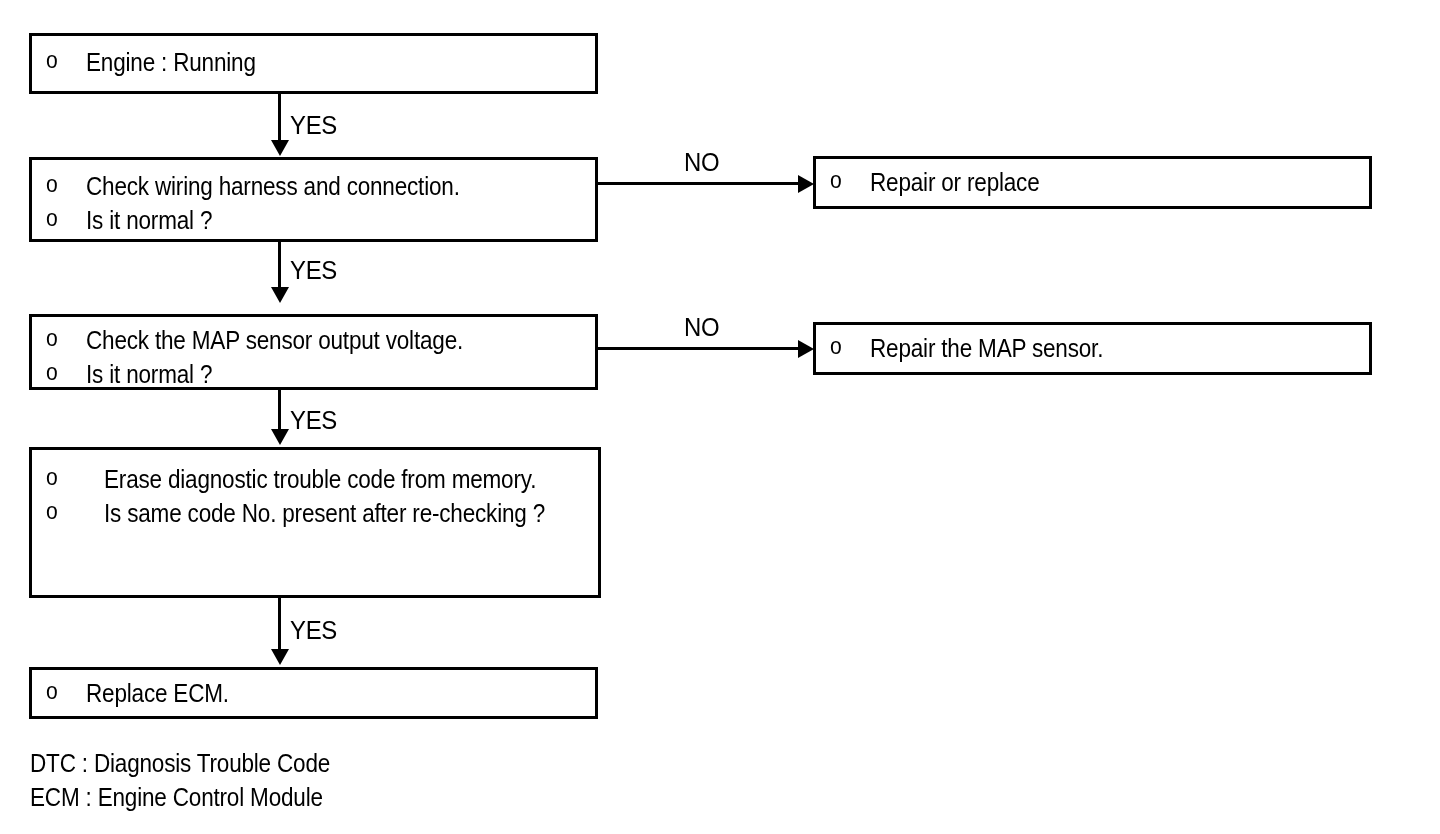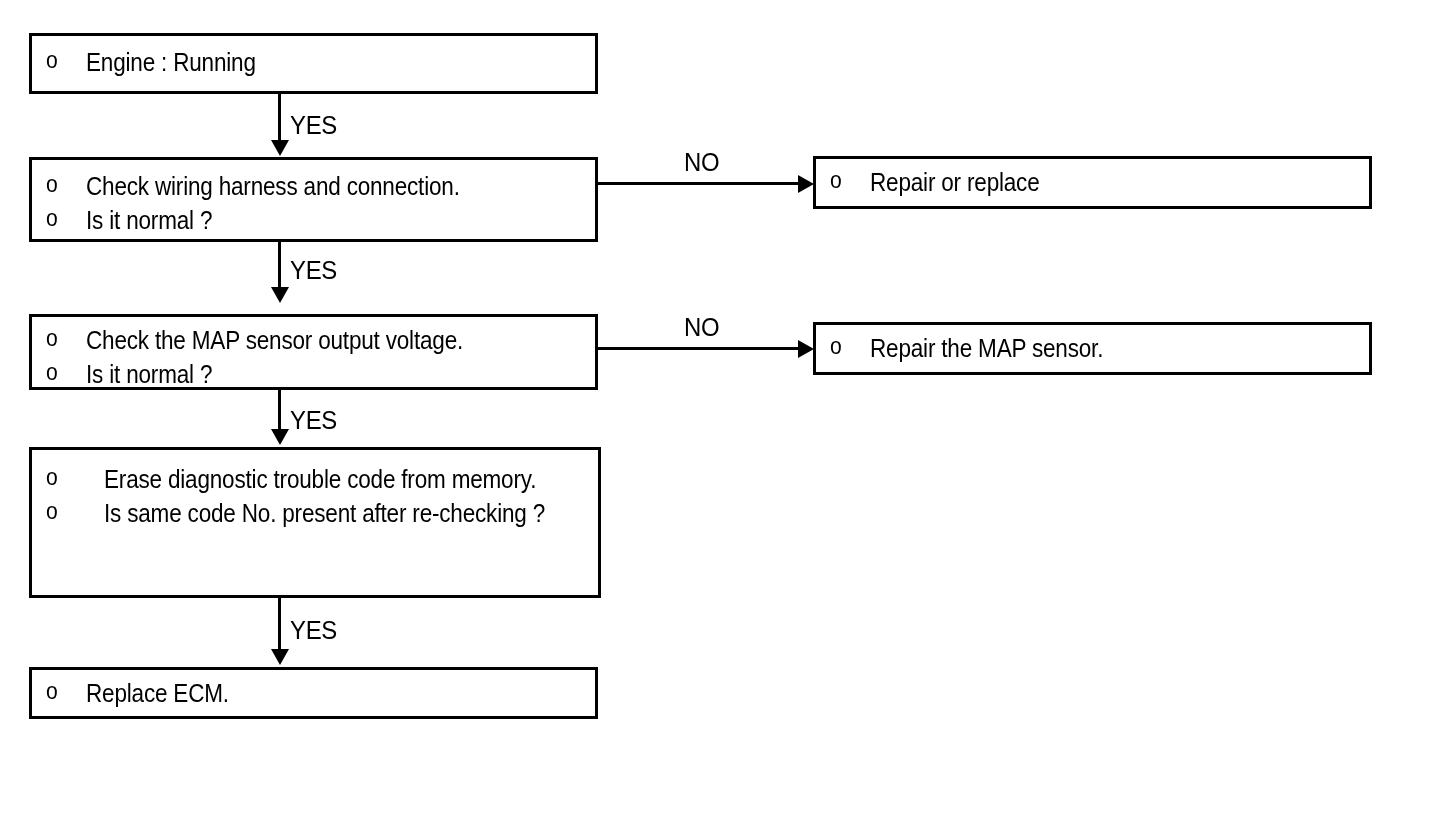--- a/index.html
+++ b/index.html
@@ -225,14 +225,18 @@
   <div class="arrow-down" style="left:271px; top:649px;"></div>
   <div class="edge-label" style="left:290px; top:616px;">YES</div>
 
   <div class="node" style="left:29px; top:667px; width:569px; height:52px; padding-top:6px;">
     <div class="line-row">
       <span class="bullet">o</span>
       <span class="node-text">Replace ECM.</span>
     </div>
   </div>
 
+  <div class="legend" style="top:746px;">
+    <div class="legend-line">DTC : Diagnosis Trouble Code</div>
+    <div class="legend-line">ECM : Engine Control Module</div>
+  </div>
 
 </div>
 
 </body></html>

